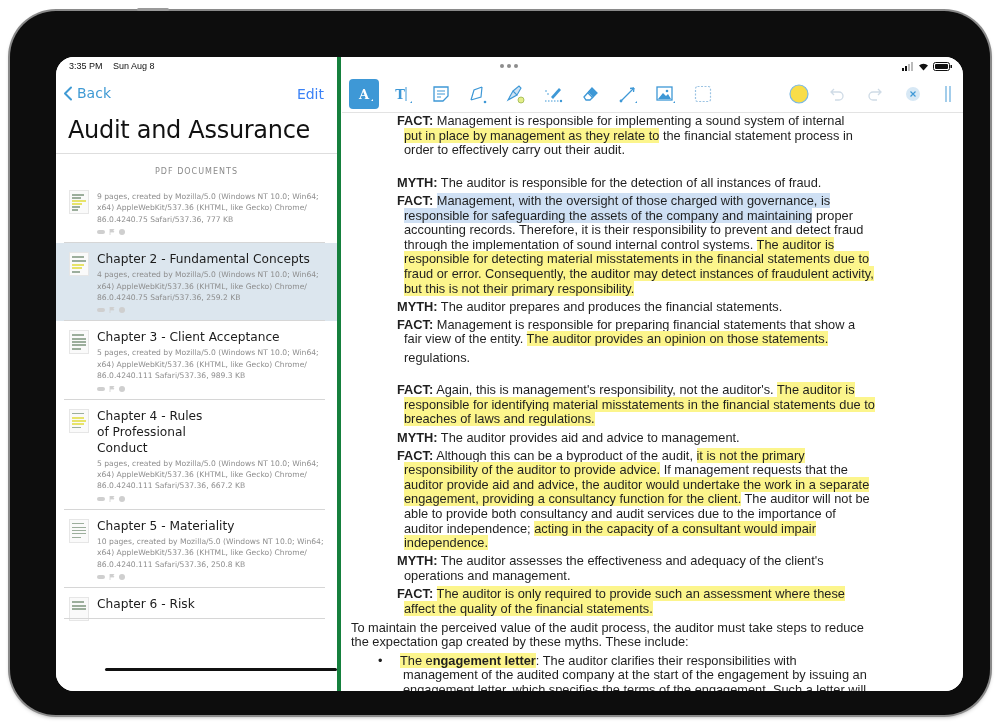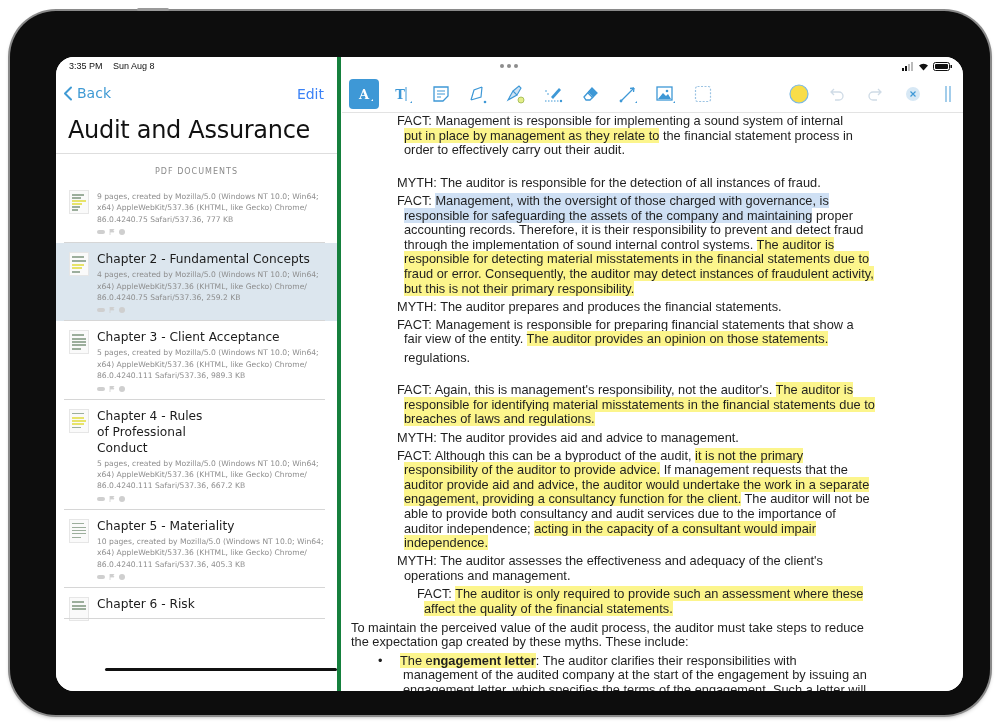--- a/index.html
+++ b/index.html
@@ -55,21 +55,21 @@
   .grabber { position: absolute; left: 158px; top: 7px; width: 18px; height: 4px; display: flex; gap: 3px; }
   .grabber span { width: 4px; height: 4px; border-radius: 50%; background: #8d8d8d; }
   .toolbar { position: absolute; left: 0; right: 0; top: 18px; height: 38px; border-bottom: 1px solid #e3e3e3; }
   .tool { position: absolute; top: 4px; width: 30px; height: 30px; display: flex; align-items: center; justify-content: center; cursor: pointer; border-radius: 4px; }
   .tool.active { background: #3e98d6; }
   .tool svg { width: 22px; height: 22px; }
 
   .doc { position: absolute; left: 0; right: 0; top: 57px; bottom: 0; overflow: hidden; font-family: "Liberation Sans", sans-serif; font-size: 12.8px; color: #1f1f1f; line-height: 14.6px; }
   .para { position: absolute; left: 55px; width: 480px; }
   .para .ind { padding-left: 7px; }
-  .para b { font-weight: normal; }
+  .para b { font-weight: bold; }
   .hl { background: #fcf58c; }
   .sel { background: #cfe0f4; }
   .body-para { position: absolute; left: 9px; width: 520px; }
   .bullet-dot { position: absolute; left: 36px; }
   .ink { position: absolute; left: 49px; top: 611px; width: 232px; height: 3px; background: #111; border-radius: 2px; }
 </style>
 </head>
 <body>
 
 <div class="device">
@@ -168,21 +168,21 @@
           </div>
           <div class="doc-item">
             <div class="thumb">
               <i style="top: 3px; width: 12px;"></i>
               <i style="top: 7px; width: 14px;"></i>
               <i style="top: 10px; width: 14px;"></i>
               <i style="top: 13px; width: 14px;"></i>
               <i style="top: 17px; width: 9px;"></i>
             </div>
             <div class="doc-title">Chapter 5 - Materiality</div>
-            <div class="doc-meta">10 pages, created by Mozilla/5.0 (Windows NT 10.0; Win64; x64) AppleWebKit/537.36 (KHTML, like Gecko) Chrome/ 86.0.4240.111 Safari/537.36, 405.3 KB</div>
+            <div class="doc-meta">10 pages, created by Mozilla/5.0 (Windows NT 10.0; Win64; x64) AppleWebKit/537.36 (KHTML, like Gecko) Chrome/ 86.0.4240.111 Safari/537.36, 250.8 KB</div>
             <div class="doc-flags">
               <span class="pill"></span>
               <svg class="flag" viewBox="0 0 6 6">
                 <path d="M1 0v6M1 0h4l-1 1.5 1 1.5H1" fill="#cfcfcf" stroke="#cfcfcf" stroke-width="0.8"></path>
               </svg>
               <span class="dot"></span>
             </div>
           </div>
           <div class="doc-item">
             <div class="thumb">
@@ -389,21 +389,21 @@
             <div class="ind"><span class="hl">auditor provide aid and advice, the auditor would undertake the work in a separate</span></div>
             <div class="ind"><span class="hl">engagement, providing a consultancy function for the client.</span><span> The auditor will not be</span></div>
             <div class="ind"><span>able to provide both consultancy and audit services due to the importance of</span></div>
             <div class="ind"><span>auditor independence; </span><span class="hl">acting in the capacity of a consultant would impair</span></div>
             <div class="ind"><span class="hl">independence.</span></div>
           </div>
           <div class="para" style="top: 440.3px;">
             <div><b>MYTH:</b> <span>The auditor assesses the effectiveness and adequacy of the client's</span></div>
             <div class="ind"><span>operations and management.</span></div>
           </div>
-          <div class="para" style="top: 473px; margin-left: 20px;">
+          <div class="para" style="top: 473px;">
             <div><b>FACT:</b> <span class="hl">The auditor is only required to provide such an assessment where these</span></div>
             <div class="ind"><span class="hl">affect the quality of the financial statements.</span></div>
           </div>
           <div class="body-para" style="top: 506.7px;">
             <div>To maintain the perceived value of the audit process, the auditor must take steps to reduce</div>
             <div>the expectation gap created by these myths. These include:</div>
           </div>
           <div class="bullet-dot" style="top: 539.9px;">•</div>
           <div class="body-para" style="left: 58px; top: 539.9px;">
             <div><span class="hl"><span>The e</span><b>ngagement letter</b></span><span>: The auditor clarifies their responsibilities with</span></div>

